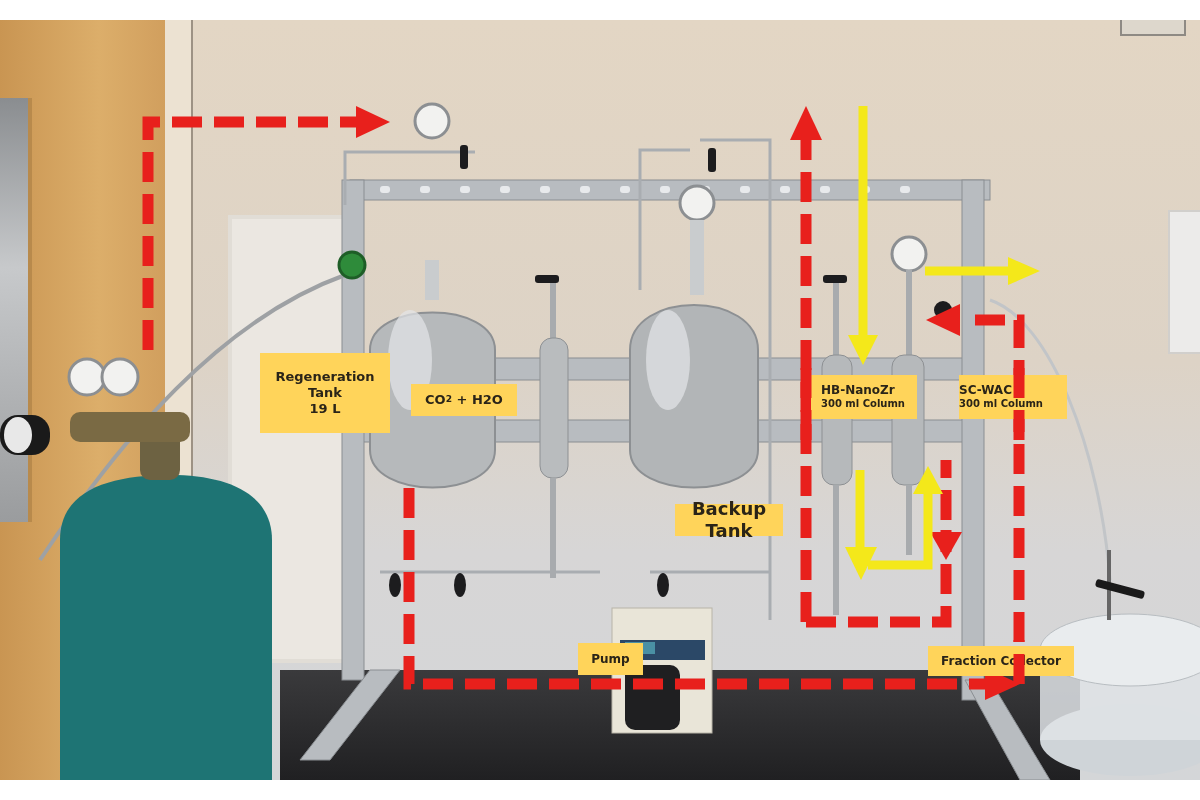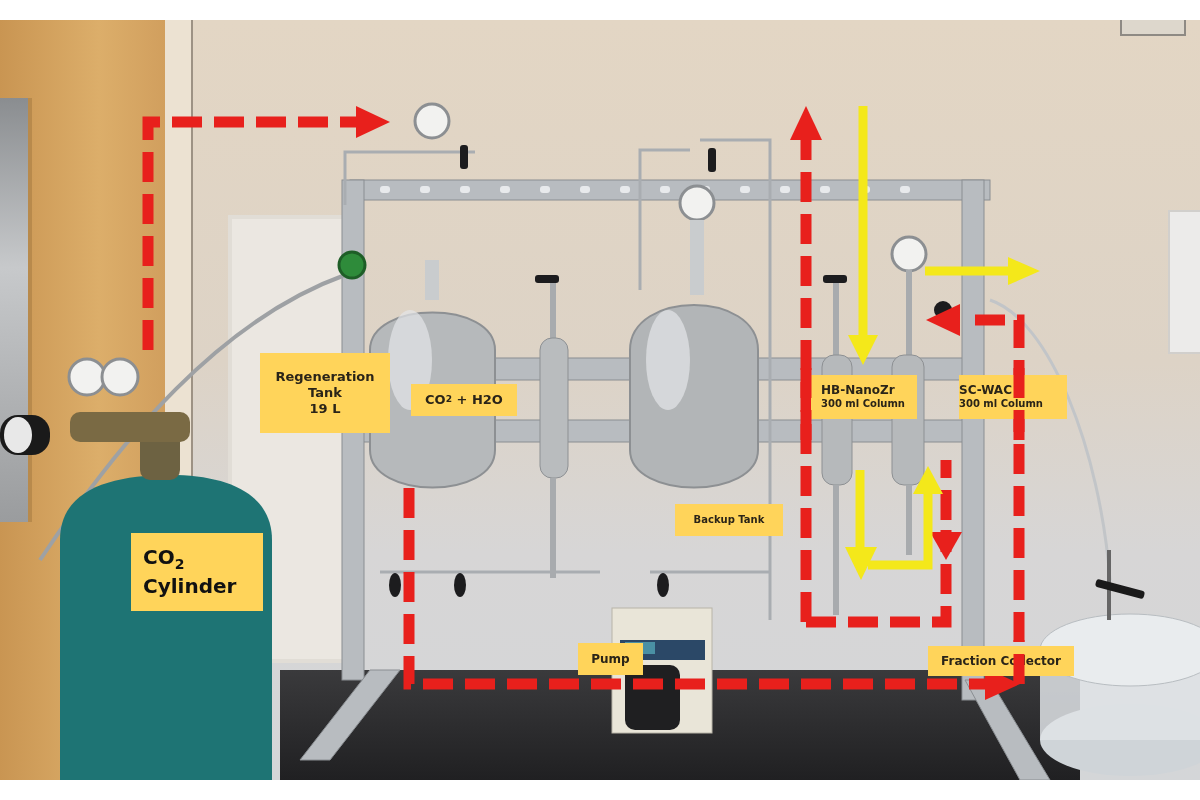--- a/index.html
+++ b/index.html
@@ -183,28 +183,24 @@
     <span>HB-NanoZr</span>
     <span class="sub">300 ml Column</span>
   </div>
 
   <div class="label" style="left:926px;top:355px;width:108px;height:44px;font-size:12px;align-items:flex-start;box-sizing:border-box;">
     <span>SC-WAC</span>
     <span class="sub">300 ml Column</span>
   </div>
 
 
-  <div class="label" style="left:642px;top:484px;width:108px;height:32px;font-size:10px;">
+  <div class="label" style="left:642px;top:484px;width:108px;height:32px;font-size:18px;">
     <span>Backup Tank</span>
   </div>
 
-  <div class="label" style="left:98px;top:513px;width:132px;height:78px;font-size:20px;align-items:flex-start;padding-left:12px;box-sizing:border-box;color:#111;">
-    <span><span>CO</span><sub>2</sub></span>
-    <span>Cylinder</span>
-  </div>
 
   <div class="label" style="left:545px;top:623px;width:65px;height:32px;font-size:12px;">
     <span>Pump</span>
   </div>
 
   <div class="label" style="left:895px;top:626px;width:146px;height:30px;font-size:12px;">
     <span>Fraction Collector</span>
   </div>
 
   <svg width="1200" height="760" style="pointer-events:none;">

